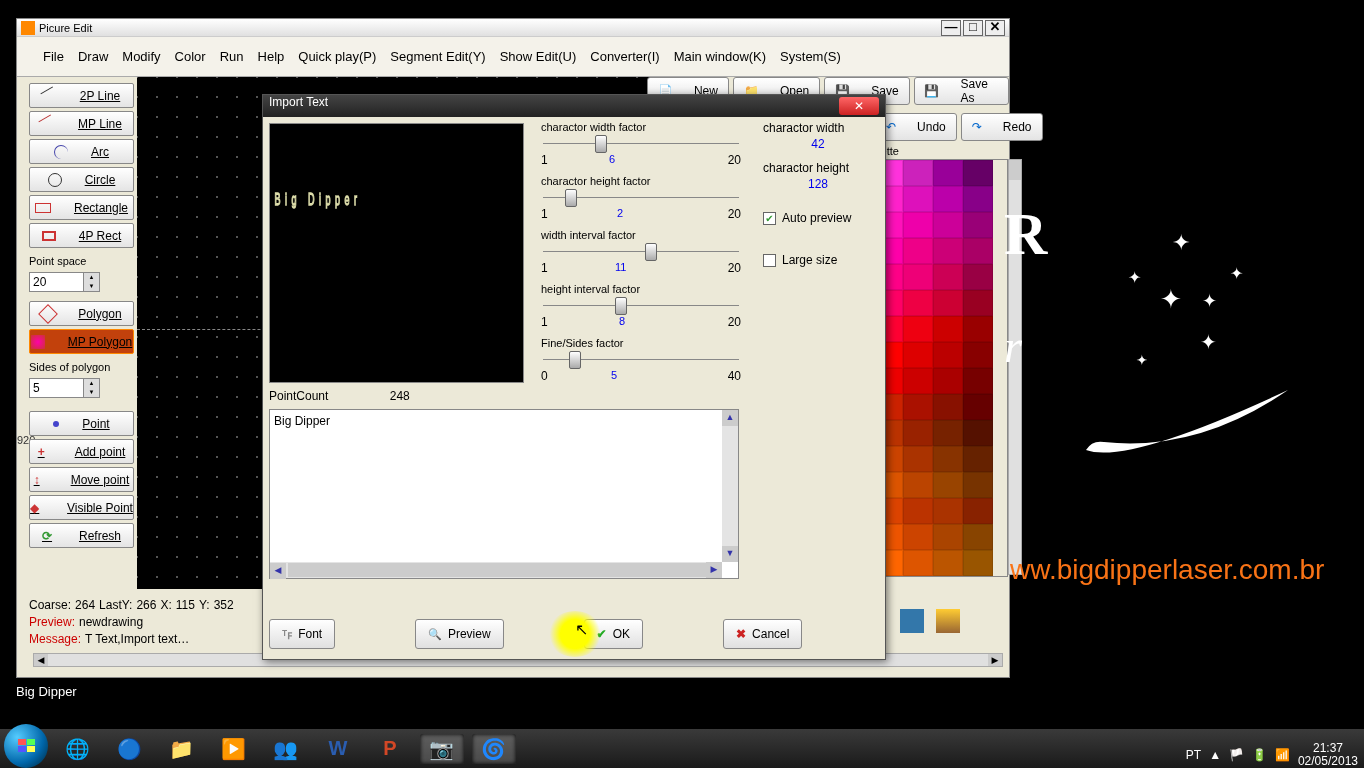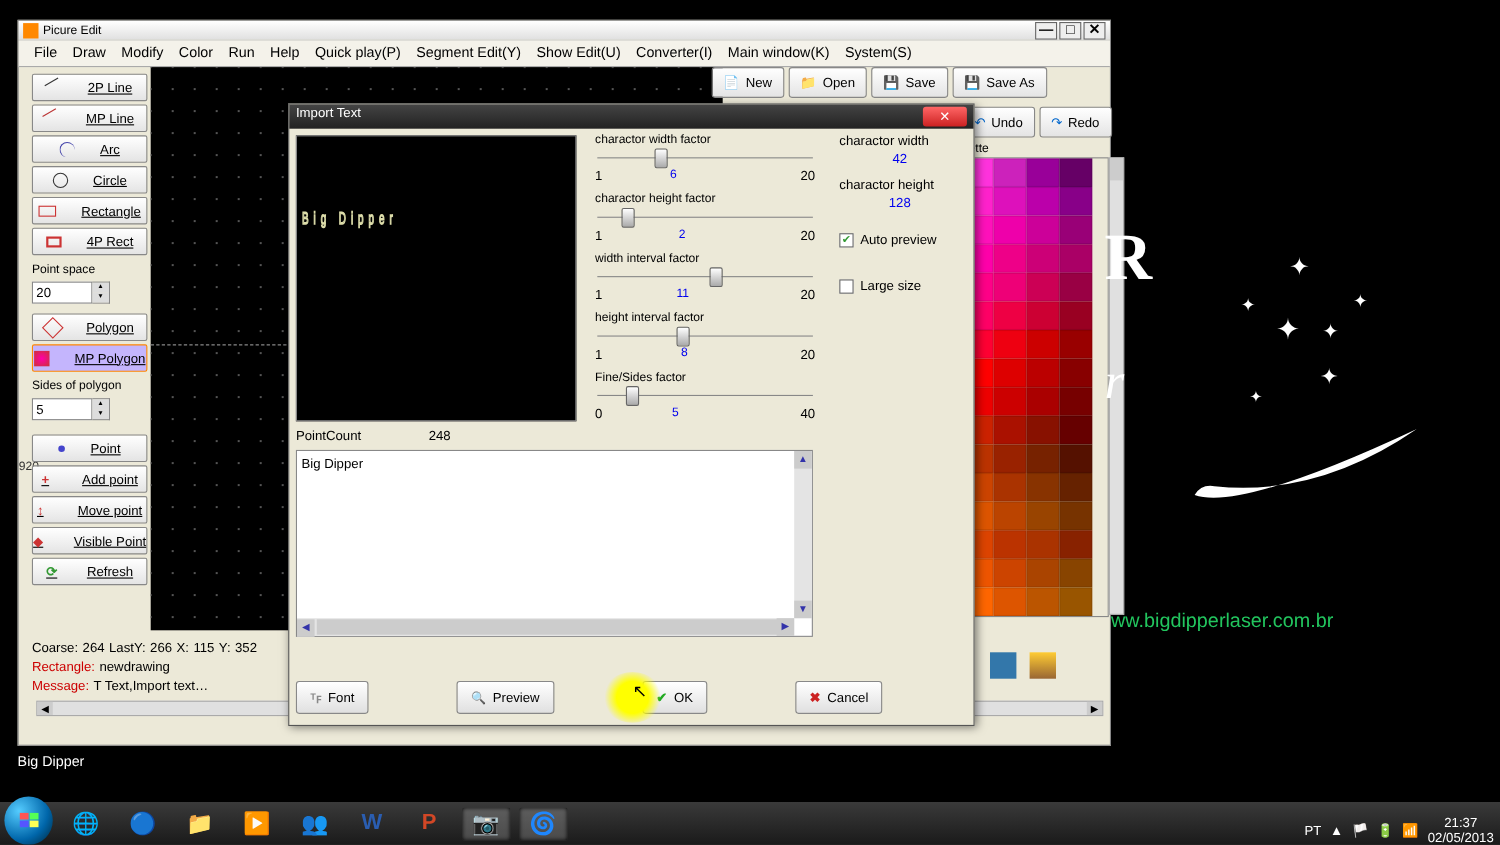--- a/index.html
+++ b/index.html
@@ -5,28 +5,28 @@
 * { box-sizing: border-box; margin: 0; padding: 0; font-family: Tahoma, Arial, sans-serif; font-size: 12px; }
 body { width: 1364px; height: 768px; background: #000; overflow: hidden; position: relative; }
 
 .main-window { position: absolute; left: 16px; top: 18px; width: 994px; height: 660px; background: #ece9d8; border: 1px solid #888; }
 .title-bar { height: 18px; background: linear-gradient(#fff,#e0e0e0); display: flex; align-items: center; padding: 0 4px; border-bottom: 1px solid #ccc; }
 .title-bar .app-icon { width: 14px; height: 14px; background: #f80; margin-right: 4px; }
 .title-text { flex: 1; font-size: 11px; }
 .win-btns { display: flex; gap: 2px; }
 .win-btn { width: 20px; height: 16px; background: #eee; border: 1px solid #666; text-align: center; line-height: 12px; font-size: 13px; font-weight: bold; cursor: pointer; }
 
-.menu-bar { height: 24px; display: flex; gap: 2px; padding: 0 8px; background: #f4f2ea; border-bottom: 1px solid #aaa; }
+.menu-bar { height: 40px; display: flex; align-items: center; gap: 2px; padding: 0 20px; background: #f4f2ea; border-bottom: 1px solid #aaa; }
 .menu-item { padding: 3px 6px; cursor: pointer; font-size: 13px; }
 
 .content-area { position: relative; height: 600px; }
 
 .left-tools { position: absolute; left: 12px; top: 6px; width: 105px; display: flex; flex-direction: column; gap: 3px; }
 .tool-btn { height: 25px; background: linear-gradient(#fff,#e4e4e4); border: 1px solid #888; border-radius: 2px; display: flex; align-items: center; justify-content: center; gap: 23px; cursor: pointer; font-size: 12px; text-decoration: underline; }
-.tool-btn.selected { border: 1px solid #f80; background: #c4b5fd; }
+.tool-btn.selected { border: 1px solid #f80; background: #c2410c; }
 .tool-icon { width: 14px; height: 14px; display: inline-block; }
 .ico-line { border-top: 1px solid #333; transform: rotate(-30deg); }
 .ico-mline { border-top: 1px solid #b33; transform: rotate(-30deg); }
 .ico-arc { border: 1px solid #44a; border-radius: 50%; border-bottom: transparent; border-right: transparent; }
 .ico-circle { border: 1px solid #333; border-radius: 50%; }
 .ico-rect { border: 1px solid #c33; width: 16px; height: 10px; }
 .ico-4prect { border: 2px solid #c33; width: 14px; height: 10px; }
 .ico-poly { border: 1px solid #c33; width: 14px; height: 14px; transform: rotate(45deg); }
 .ico-mpoly { background: radial-gradient(#f0a,#c33); width: 14px; height: 14px; }
 .ico-point { width: 6px; height: 6px; background: #44c; border-radius: 50%; }
@@ -39,21 +39,21 @@
 .spin-box { display: flex; margin-top: 2px; }
 .spin-box input { width: 55px; height: 20px; border: 1px solid #888; padding: 0 3px; }
 .spin-arrows { width: 16px; border: 1px solid #888; border-left: 0; display: flex; flex-direction: column; }
 .spin-a { flex: 1; background: #ddd; text-align: center; font-size: 6px; line-height: 8px; cursor: pointer; }
 
 .canvas-bg { position: absolute; left: 120px; top: 0; width: 520px; height: 512px; background: #000; }
 .canvas-bg .dots { position: absolute; inset: 0; background-image: radial-gradient(circle,#555 1px,transparent 1px); background-size: 20px 20px; background-position: 10px 10px; }
 .canvas-dashv { position:absolute; left:0; top:252px; width:100%; border-top:1px dashed #888; }
 
 .top-btn-row { position: absolute; left: 630px; top: 0; display: flex; gap: 4px; }
-.big-btn { height: 28px; padding: 0 10px; background: linear-gradient(#fff,#e4e4e4); border: 1px solid #888; border-radius: 3px; display: flex; align-items: center; gap: 5px; cursor: pointer; font-size: 13px; }
+.big-btn { height: 28px; padding: 0 10px; background: linear-gradient(#fff,#e4e4e4); border: 1px solid #888; border-radius: 3px; display: flex; align-items: center; gap: 21px; cursor: pointer; font-size: 13px; }
 .ico-new::before{content:'📄';} .ico-open::before{content:'📁';} .ico-save::before{content:'💾';} .ico-saveas::before{content:'💾';}
 .ico-undo::before{content:'↶';color:#06c;} .ico-redo::before{content:'↷';color:#06c;}
 .undo-row { position:absolute; left:858px; top:36px; display:flex; gap:4px;}
 
 .palette-area { position: absolute; left: 855px; top: 66px; width: 136px; }
 .palette-title { font-size: 11px; padding: 2px 0; }
 .palette { display: grid; grid-template-columns: repeat(4,30px); grid-auto-rows: 26px; border: 1px solid #888; }
 .pal-cell { border: 1px solid rgba(0,0,0,0.1); }
 .pal-scroll { position:absolute; right:-14px; top:16px; height: 416px; width:14px; background:#e0e0e0; border:1px solid #aaa;}
 .pal-scroll .thumb { position:absolute; left:0; top:0; width:100%; height:20px; background:#ccc; }
@@ -112,21 +112,21 @@
 .dlg-btn { height: 30px; padding: 0 12px; background: linear-gradient(#fff,#e0e0e0); border:1px solid #888; border-radius:3px; display:flex; align-items:center; gap:6px; cursor:pointer; font-size:13px; }
 .ok-highlight { position:absolute; left:284px; bottom:2px; width:56px; height:46px; background: radial-gradient(circle,#ff0 40%,rgba(255,255,0,0) 70%); border-radius:50%; pointer-events:none; }
 .cursor-img { position:absolute; left:312px; bottom:20px; font-size:16px; pointer-events:none; }
 
 .ico-font::before{content:'ᵀꜰ';font-weight:bold;color:#888;}
 .ico-prev::before{content:'🔍';font-size:11px;}
 .ico-ok::before{content:'✔';color:#2a2;font-weight:bold;}
 .ico-cancel::before{content:'✖';color:#c22;font-weight:bold;}
 
 
-.desktop-url { position:absolute; left:1010px; top:554px; color:#22c55e; font-size:18px; font-family: Arial; }
+.desktop-url { position:absolute; left:1010px; top:554px; color:#f97316; font-size:28px; font-family: Arial; }
 .star { position:absolute; color:#fff; font-size:22px; }
 .swoosh { position:absolute; left:1078px; top:380px; width:220px; height:90px; }
 
 .cap-label { position:absolute; left:16px; top:684px; color:#fff; font-size:13px; }
 
 .taskbar { position:absolute; left:0; bottom:0; width:1364px; height:40px; background: linear-gradient(#3a3a3a,#1a1a1a); display:flex; align-items:center; border-top:1px solid #000; }
 .start-orb { width:44px; height:44px; margin-left:4px; margin-top:-6px; background: radial-gradient(circle at 30% 30%,#5cf,#06a 60%,#023); border-radius:50%; display:flex; align-items:center; justify-content:center; cursor:pointer; }
 .win-flag { display:grid; grid-template-columns:8px 8px; gap:1px; }
 .win-flag div{width:8px;height:6px;}
 .wf1{background:#f55;} .wf2{background:#5f5;} .wf3{background:#55f;} .wf4{background:#ff5;}
@@ -355,21 +355,21 @@
         <span>Coarse:</span>
         <span>264</span>
         <span>LastY:</span>
         <span>266</span>
         <span>X:</span>
         <span>115</span>
         <span>Y:</span>
         <span>352</span>
       </div>
       <div class="status-row">
-        <span class="red">Rectangle:</span>
+        <span class="red">Preview:</span>
         <span>newdrawing</span>
       </div>
       <div class="status-row">
         <span class="red">Message:</span>
         <span>T Text,Import text…</span>
       </div>
     </div>
 
     <div class="canv-scroll-h">
       <div class="sarrow">◀</div>

